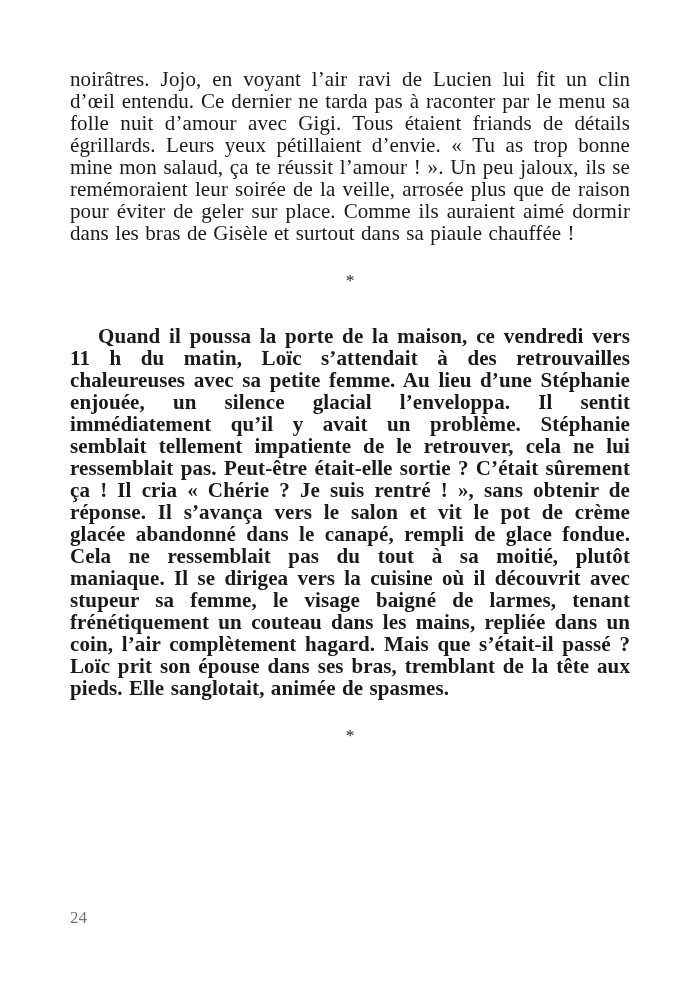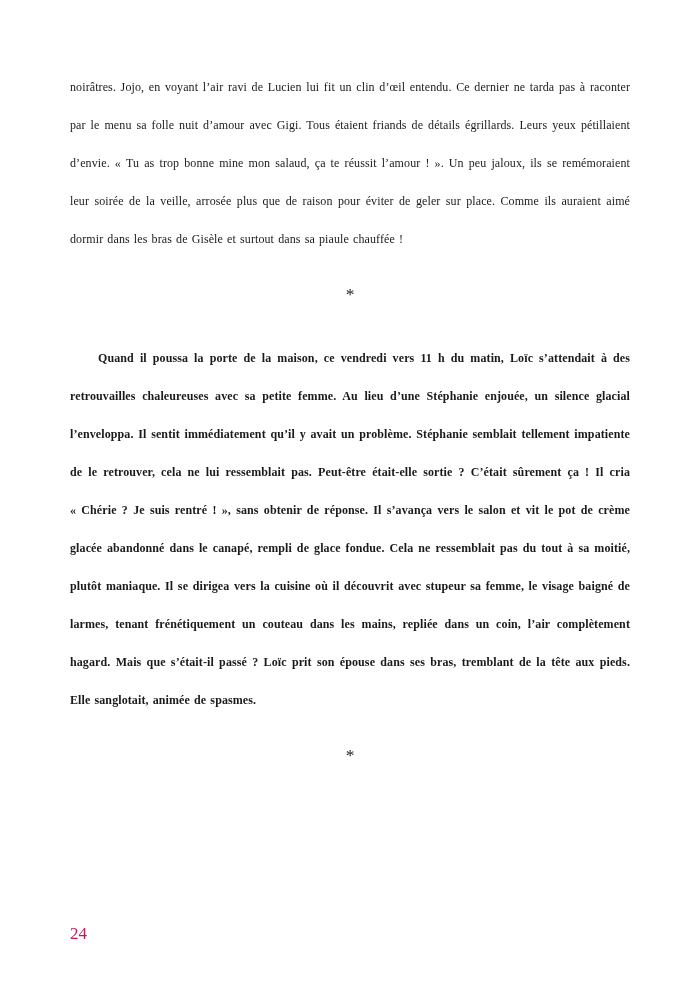--- a/index.html
+++ b/index.html
@@ -11,22 +11,22 @@
     color: #1a1a1a;
   }
   .page {
     position: relative;
     width: 700px;
     height: 992px;
     padding: 68px 70px 0 70px;
     overflow: hidden;
   }
   .para {
-    font-size: 12px;
-    line-height: 38px;
+    font-size: 21px;
+    line-height: 22px;
     text-align: justify;
     letter-spacing: 0.1px;
     word-spacing: 1px;
     color: #1a1a1a;
   }
   .para.first-continued {
     text-indent: 0;
   }
   .para.indented {
     text-indent: 28px;
@@ -36,23 +36,23 @@
     text-align: center;
     font-size: 17.5px;
     line-height: 17px;
     margin-top: 28px;
     margin-bottom: 36px;
     color: #1a1a1a;
   }
   .page-number {
     position: absolute;
     left: 70px;
-    bottom: 48px;
+    bottom: 64px;
     font-size: 17px;
-    color: #be185d;
+    color: #737373;
   }
 </style>
 </head>
 <body>
 
 <div class="page">
 
   <p class="para first-continued">noirâtres. Jojo, en voyant l’air ravi de Lucien lui fit un clin d’œil entendu. Ce dernier ne tarda pas à raconter par le menu sa folle nuit d’amour avec Gigi. Tous étaient friands de détails égrillards. Leurs yeux pétillaient d’envie. «&nbsp;Tu as trop bonne mine mon salaud, ça te réussit l’amour&nbsp;!&nbsp;». Un peu jaloux, ils se remémoraient leur soirée de la veille, arrosée plus que de raison pour éviter de geler sur place. Comme ils auraient aimé dormir dans les bras de Gisèle et surtout dans sa piaule chauffée&nbsp;!</p>
 
   <div class="separator">*</div>

